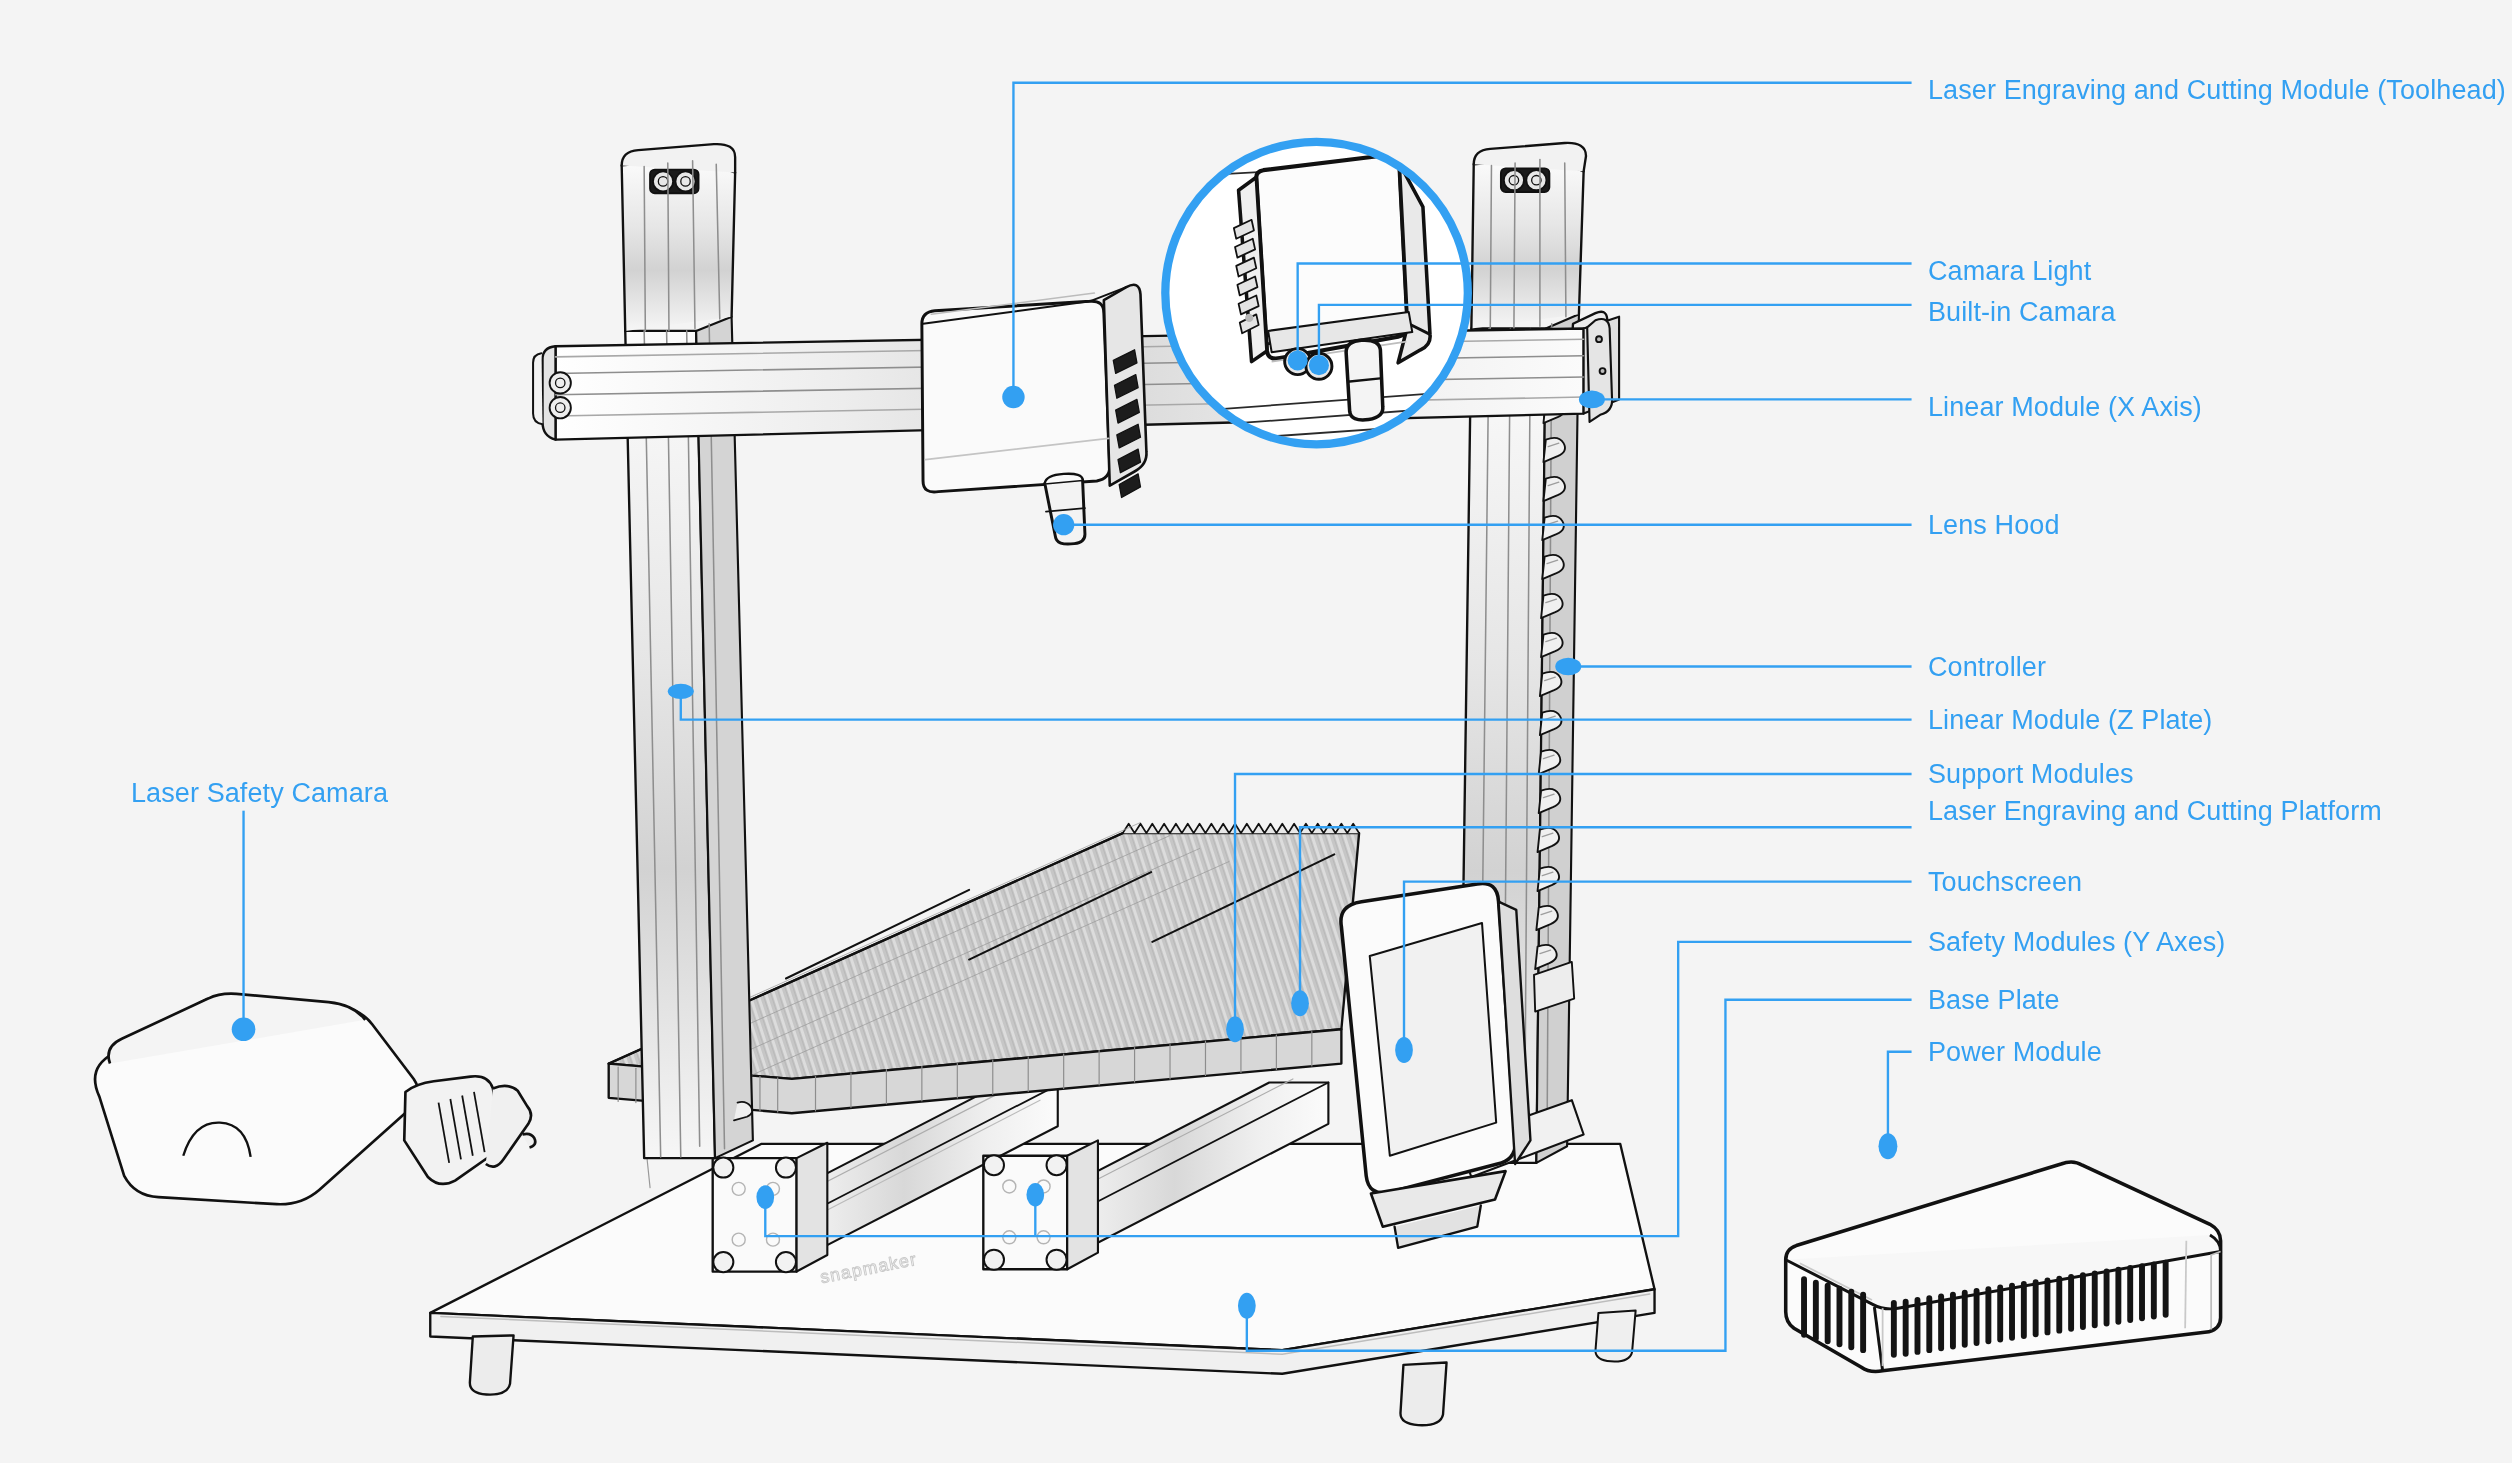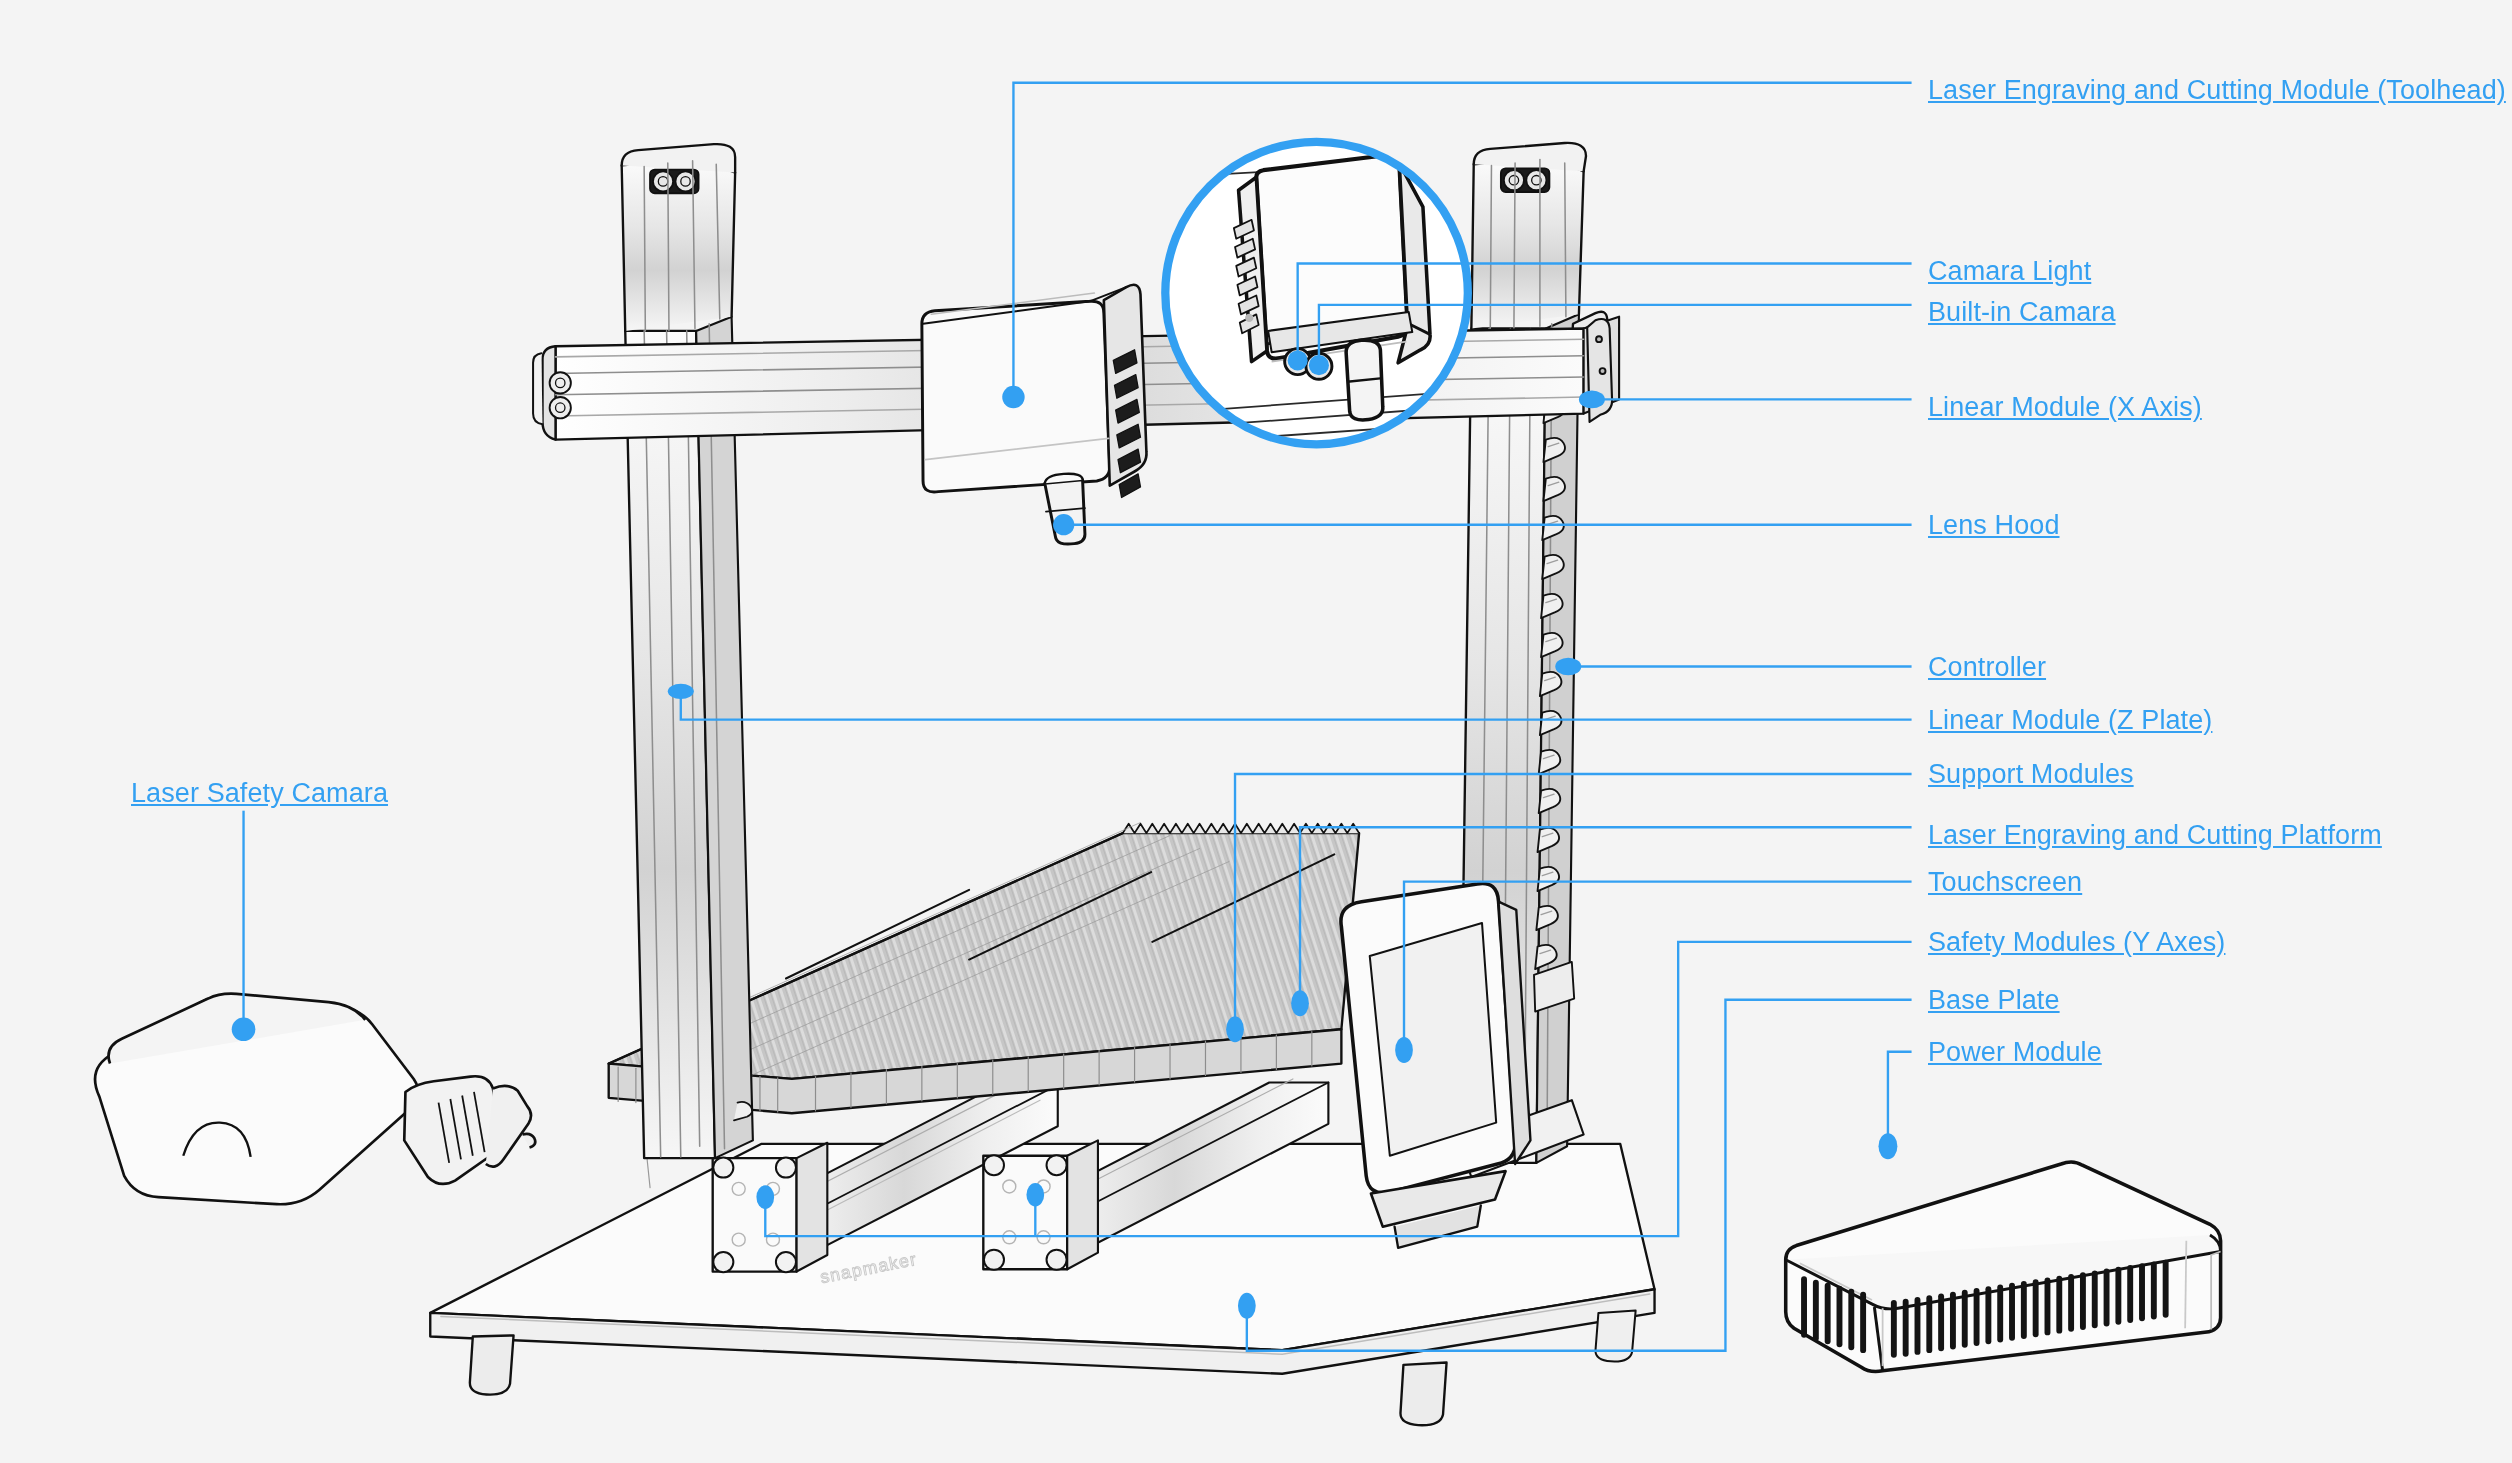--- a/index.html
+++ b/index.html
@@ -1,20 +1,20 @@
 <!DOCTYPE html>
 <html style="font-size:9.5px"><head>
 <meta charset="utf-8">
 <style>
   html,body{margin:0;padding:0;background:#f4f4f4;}
   #stage{position:relative;width:2512px;height:1463px;background:#f4f4f4;
          font-family:"Liberation Sans",sans-serif;overflow:hidden;}
   #stage svg{position:absolute;left:0;top:0;}
   .lbl{position:absolute;color:#33a0f2;font-size:27px;font-weight:400;
-       white-space:nowrap;letter-spacing:0.1px;line-height:1;text-decoration:underline;}
+       white-space:nowrap;letter-spacing:0.1px;line-height:1;}
 </style>
 </head>
 <body>
 
 <div id="stage">
 
 <svg width="2512" height="1463" viewBox="0 0 4251 2476">
   <defs>
     <linearGradient id="gAl" x1="0" y1="0" x2="1" y2="0">
       <stop offset="0" stop-color="#ffffff"></stop>
@@ -475,21 +475,21 @@
 </svg>
 
 <div class="lbl" style="left:1928px;top:77px">Laser Engraving and Cutting Module (Toolhead)</div>
 <div class="lbl" style="left:1928px;top:258px">Camara Light</div>
 <div class="lbl" style="left:1928px;top:299px">Built-in Camara</div>
 <div class="lbl" style="left:1928px;top:394px">Linear Module (X Axis)</div>
 <div class="lbl" style="left:1928px;top:512px">Lens Hood</div>
 <div class="lbl" style="left:1928px;top:654px">Controller</div>
 <div class="lbl" style="left:1928px;top:707px">Linear Module (Z Plate)</div>
 <div class="lbl" style="left:1928px;top:761px">Support Modules</div>
-<div class="lbl" style="left:1928px;top:822px">Laser Engraving and Cutting Platform</div>
+<div class="lbl" style="left:1928px;top:798px">Laser Engraving and Cutting Platform</div>
 <div class="lbl" style="left:1928px;top:869px">Touchscreen</div>
 <div class="lbl" style="left:1928px;top:929px">Safety Modules (Y Axes)</div>
 <div class="lbl" style="left:1928px;top:987px">Base Plate</div>
 <div class="lbl" style="left:1928px;top:1039px">Power Module</div>
 <div class="lbl" style="left:131px; top:780px">Laser Safety Camara</div>
 
 </div>
 
 
 </body></html>

